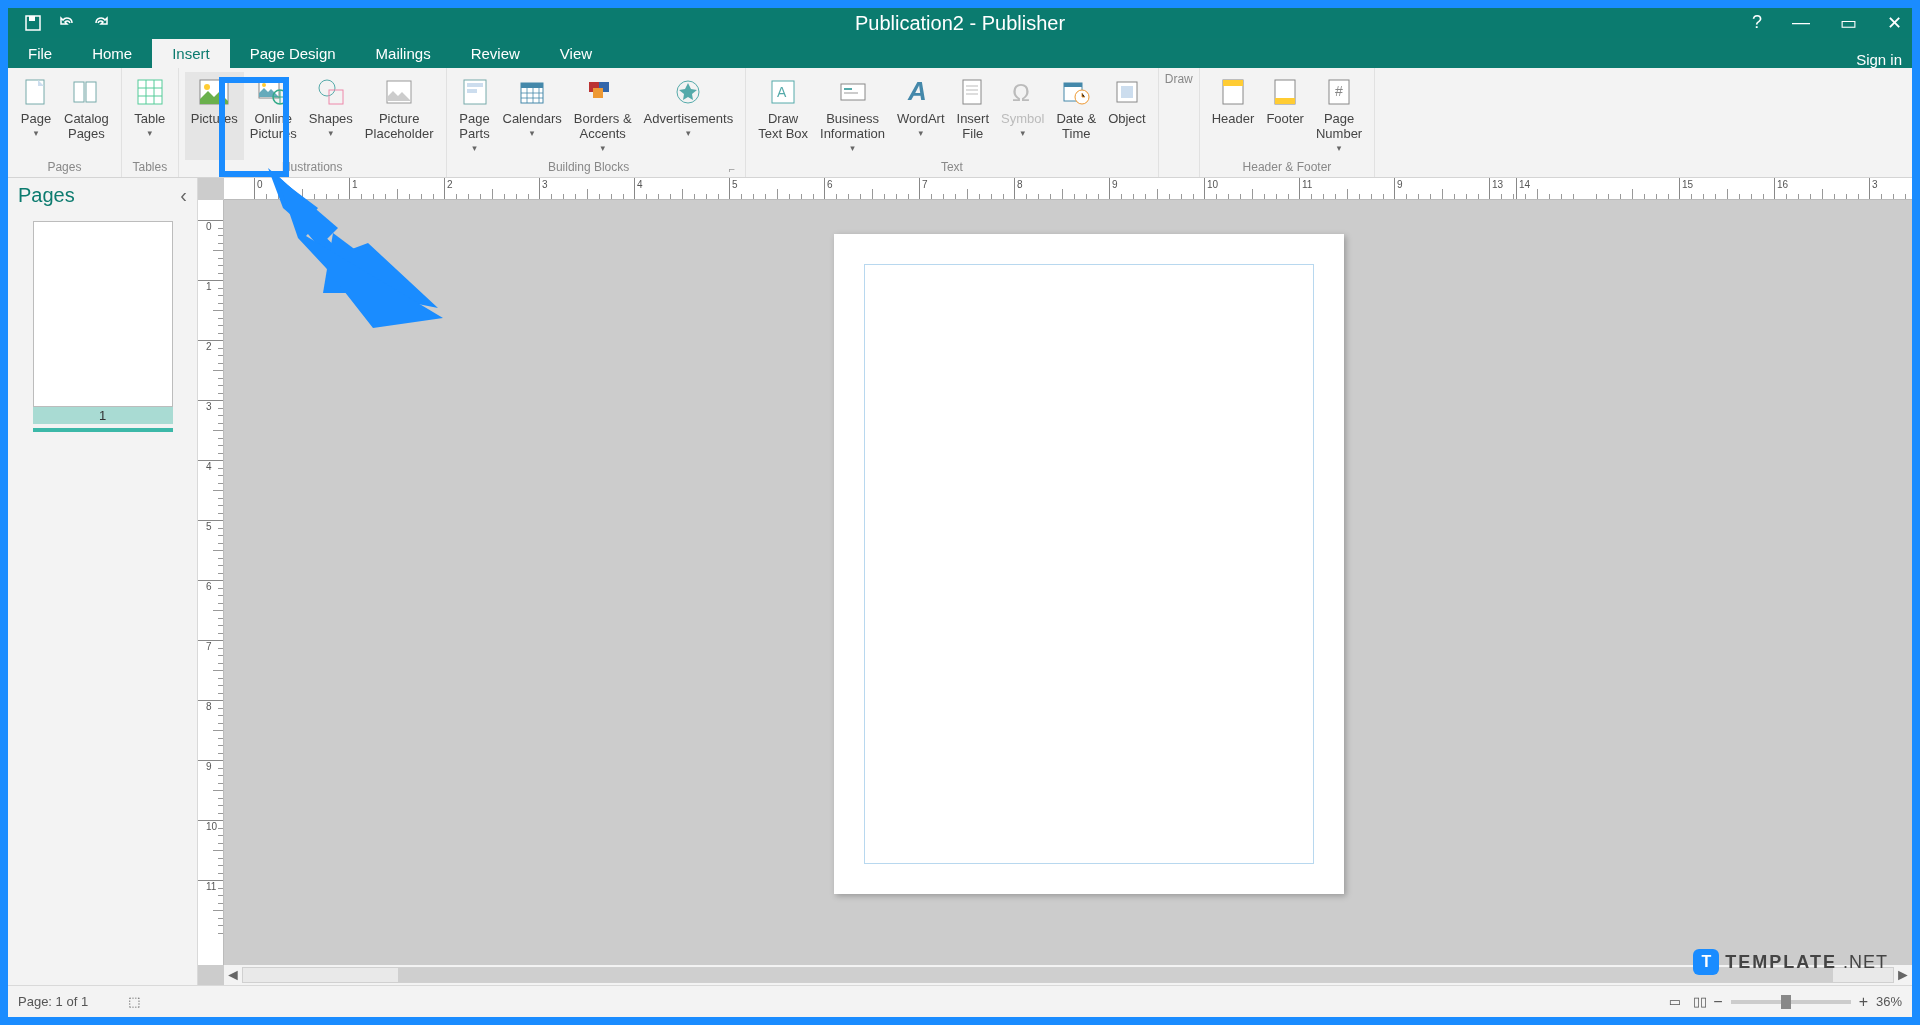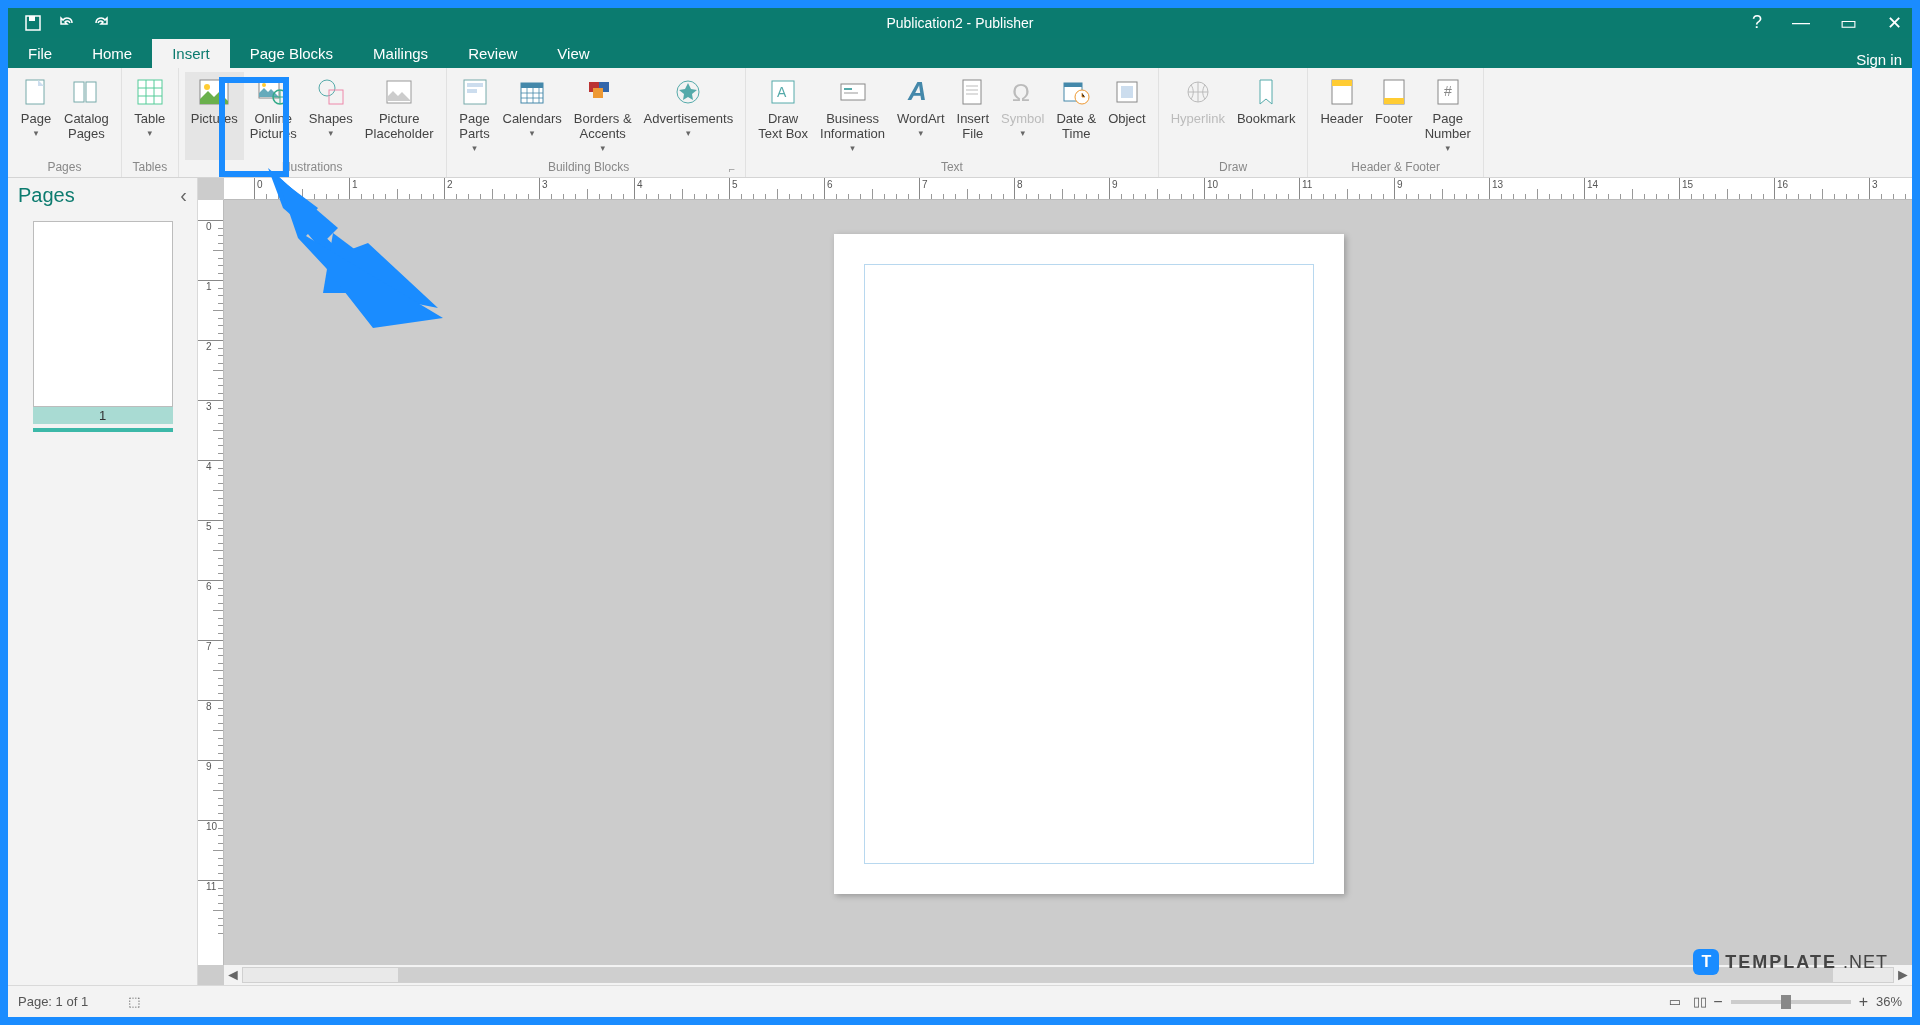--- a/index.html
+++ b/index.html
@@ -3,21 +3,21 @@
 <meta charset="utf-8">
 <style>
 * { margin: 0; padding: 0; box-sizing: border-box; font-family: 'Segoe UI', Tahoma, sans-serif; }
 body { width: 1920px; height: 1025px; background: #fff; position: relative; overflow: hidden; }
 
 .outer-frame { position: absolute; inset: 0; border: 8px solid #1a8cff; }
 
 .title-bar { height: 30px; background: #0b7b6f; display: flex; align-items: center; color: #fff; font-size: 14px; position: relative; }
 .title-bar .qat { display: flex; gap: 12px; padding-left: 14px; }
 .qat-icon { width: 22px; height: 22px; display: inline-flex; align-items: center; justify-content: center; color: #cfe; cursor: pointer; }
-.title-center { position: absolute; left: 50%; transform: translateX(-50%); font-size: 14px; }
+.title-center { position: absolute; left: 50%; transform: translateX(-50%); font-size: 20px; }
 .window-controls { position: absolute; right: 10px; display: flex; gap: 30px; font-size: 18px; }
 .window-controls span { cursor: pointer; }
 
 .menu-bar { height: 30px; background: #0c7b6f; display: flex; align-items: flex-end; color: #fff; }
 .menu-tab { padding: 6px 20px 6px; font-size: 15px; cursor: pointer; }
 .menu-tab.active { background: #f3f3f3; color: #0c7b6f; }
 .signin { margin-left: auto; padding-right: 10px; font-size: 15px; color:#fff; }
 
 .ribbon { height: 110px; background: #f3f3f3; border-bottom: 1px solid #d4d4d4; display: flex; }
 .ribbon-group { border-right: 1px solid #e1e1e1; display: flex; flex-direction: column; padding: 4px 6px 0; }
@@ -99,21 +99,21 @@
     <span>—</span>
     <span>▭</span>
     <span>✕</span>
   </div>
 </div>
 
 <div class="menu-bar">
   <div class="menu-tab">File</div>
   <div class="menu-tab">Home</div>
   <div class="menu-tab active">Insert</div>
-  <div class="menu-tab">Page Blocks</div>
+  <div class="menu-tab">Page Design</div>
   <div class="menu-tab">Mailings</div>
   <div class="menu-tab">Review</div>
   <div class="menu-tab">View</div>
   <div class="signin">Sign in</div>
 </div>
 
 <div class="ribbon">
   <div class="ribbon-group">
     <div class="items">
       <div class="rb-btn">
@@ -325,39 +325,20 @@
                 <rect x="3" y="3" width="20" height="20" fill="#fff" stroke="#888"></rect>
                 <rect x="7" y="7" width="12" height="12" fill="#cde"></rect>
               </svg>
             </span>
             <span class="lbl">Object</span>
           </div>
     </div>
     <div class="group-label">Text</div>
   </div>
   <div class="ribbon-group">
-    <div class="items">
-      <div class="rb-btn" style="color:#bbb">
-            <span class="ic">
-              <svg width="28" height="26">
-                <circle cx="14" cy="13" r="10" fill="none" stroke="#bbb"></circle>
-                <path d="M4 13h20M14 3v20M7 6c3 4 3 10 0 14M21 6c-3 4-3 10 0 14" stroke="#bbb" fill="none"></path>
-              </svg>
-            </span>
-            <span class="lbl">Hyperlink</span>
-          </div>
-      <div class="rb-btn">
-            <span class="ic">
-              <svg width="20" height="28">
-                <path d="M4 2h12v24l-6-5-6 5z" fill="#fff" stroke="#5aa"></path>
-              </svg>
-            </span>
-            <span class="lbl">Bookmark</span>
-          </div>
-    </div>
     <div class="group-label">Draw</div>
   </div>
   <div class="ribbon-group">
     <div class="items">
       <div class="rb-btn">
             <span class="ic">
               <svg width="24" height="28">
                 <rect x="2" y="2" width="20" height="24" fill="#fff" stroke="#888"></rect>
                 <rect x="2" y="2" width="20" height="6" fill="#fc3"></rect>
               </svg>
@@ -544,21 +525,21 @@
             <div class="rt" style="left: 1265px;">
               <span>13</span>
             </div>
             <div style="position: absolute; left: 1277px; bottom: 0px; width: 1px; height: 5px; background: rgb(153, 153, 153);"></div>
             <div style="position: absolute; left: 1289px; bottom: 0px; width: 1px; height: 5px; background: rgb(153, 153, 153);"></div>
             <div style="position: absolute; left: 1301px; bottom: 0px; width: 1px; height: 5px; background: rgb(153, 153, 153);"></div>
             <div style="position: absolute; left: 1313px; bottom: 0px; width: 1px; height: 10px; background: rgb(153, 153, 153);"></div>
             <div style="position: absolute; left: 1325px; bottom: 0px; width: 1px; height: 5px; background: rgb(153, 153, 153);"></div>
             <div style="position: absolute; left: 1337px; bottom: 0px; width: 1px; height: 5px; background: rgb(153, 153, 153);"></div>
             <div style="position: absolute; left: 1349px; bottom: 0px; width: 1px; height: 5px; background: rgb(153, 153, 153);"></div>
-            <div class="rt" style="left: 1360px;">
+            <div class="rt" style="left: 1292px;">
               <span>14</span>
             </div>
             <div style="position: absolute; left: 1372px; bottom: 0px; width: 1px; height: 5px; background: rgb(153, 153, 153);"></div>
             <div style="position: absolute; left: 1384px; bottom: 0px; width: 1px; height: 5px; background: rgb(153, 153, 153);"></div>
             <div style="position: absolute; left: 1396px; bottom: 0px; width: 1px; height: 5px; background: rgb(153, 153, 153);"></div>
             <div style="position: absolute; left: 1408px; bottom: 0px; width: 1px; height: 10px; background: rgb(153, 153, 153);"></div>
             <div style="position: absolute; left: 1420px; bottom: 0px; width: 1px; height: 5px; background: rgb(153, 153, 153);"></div>
             <div style="position: absolute; left: 1432px; bottom: 0px; width: 1px; height: 5px; background: rgb(153, 153, 153);"></div>
             <div style="position: absolute; left: 1444px; bottom: 0px; width: 1px; height: 5px; background: rgb(153, 153, 153);"></div>
             <div class="rt" style="left: 1455px;">

